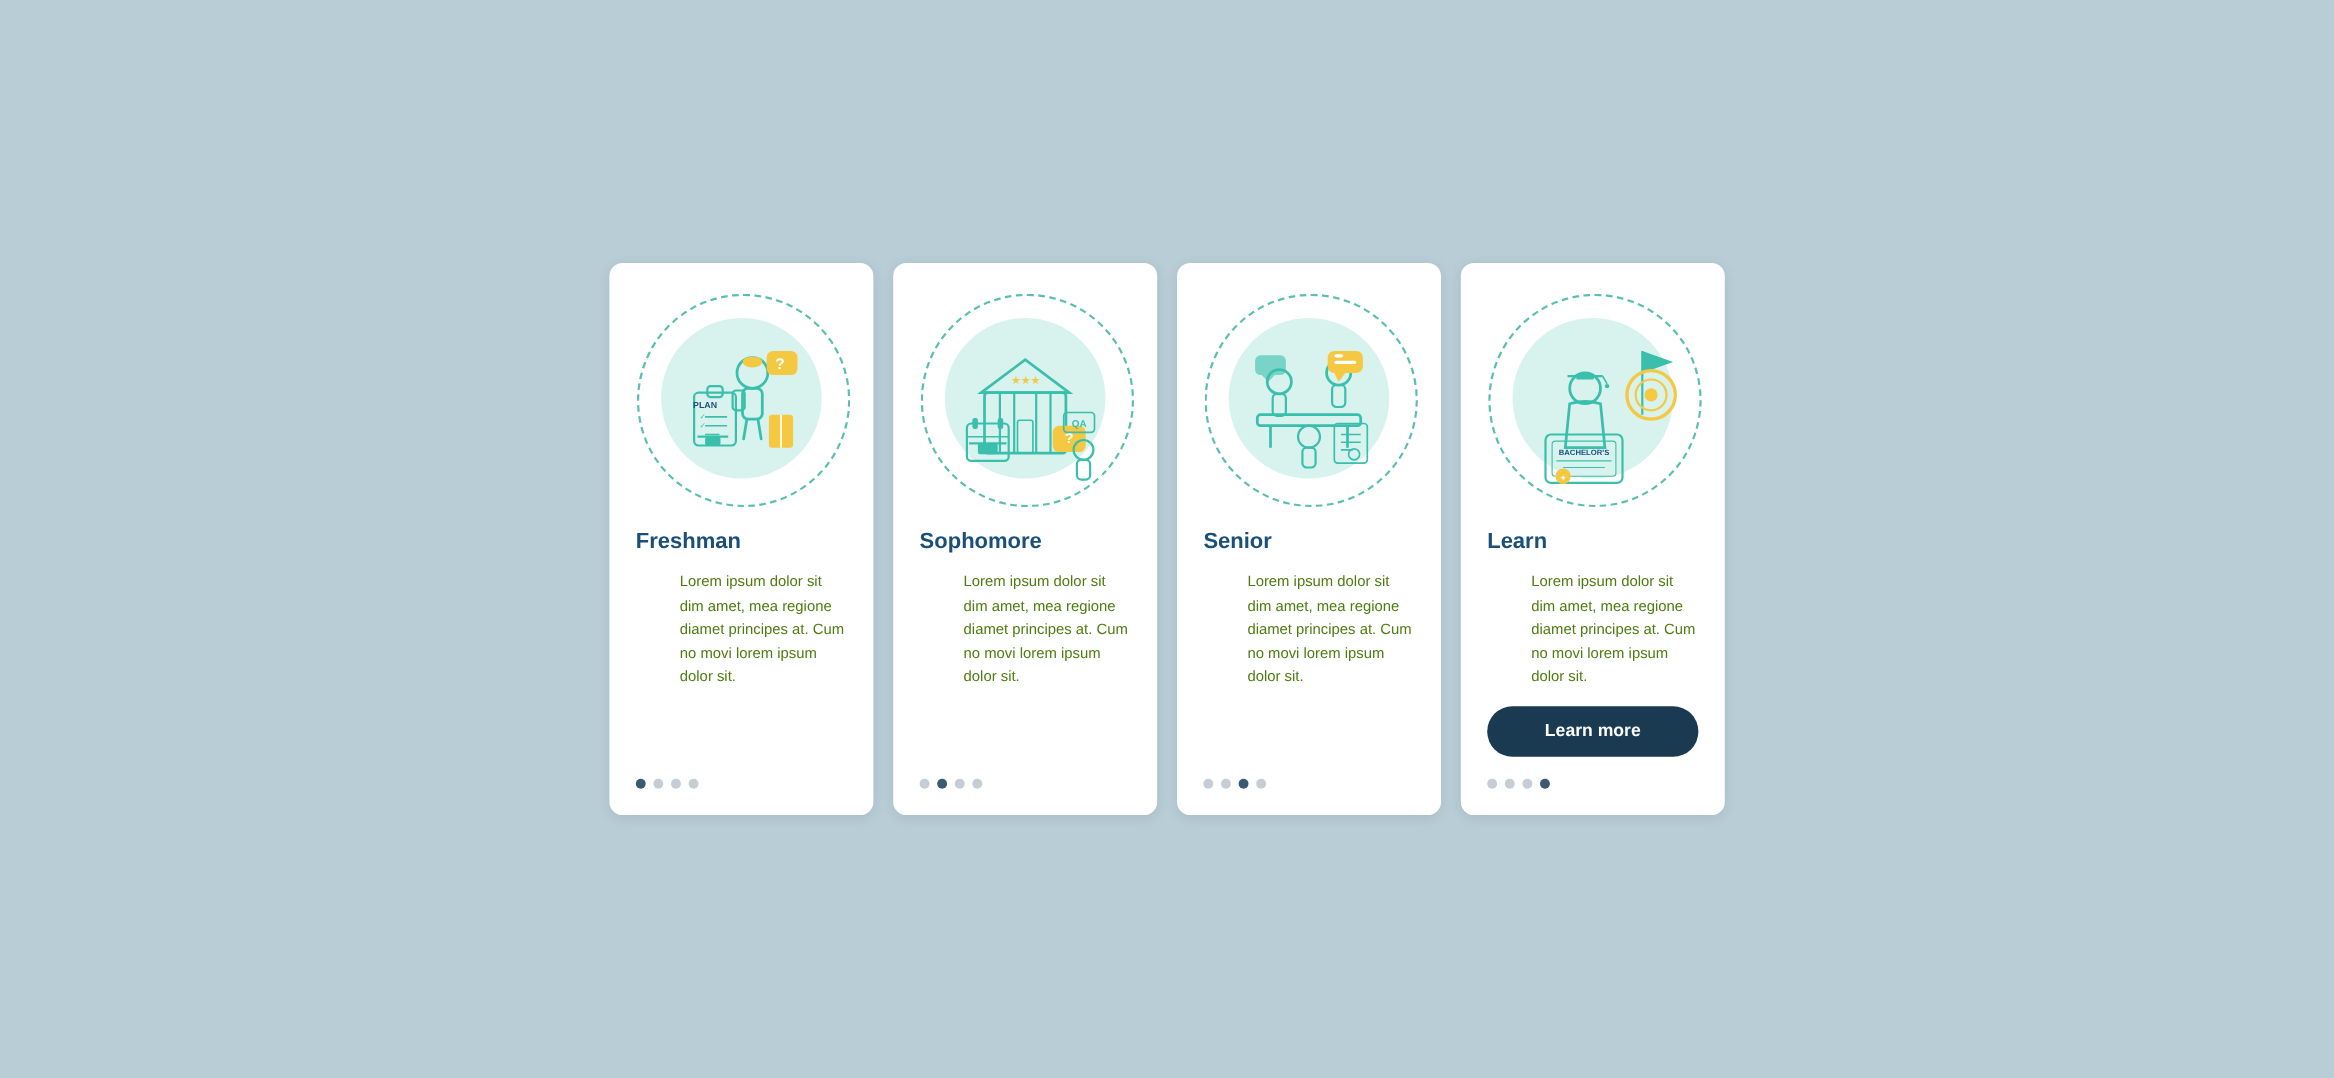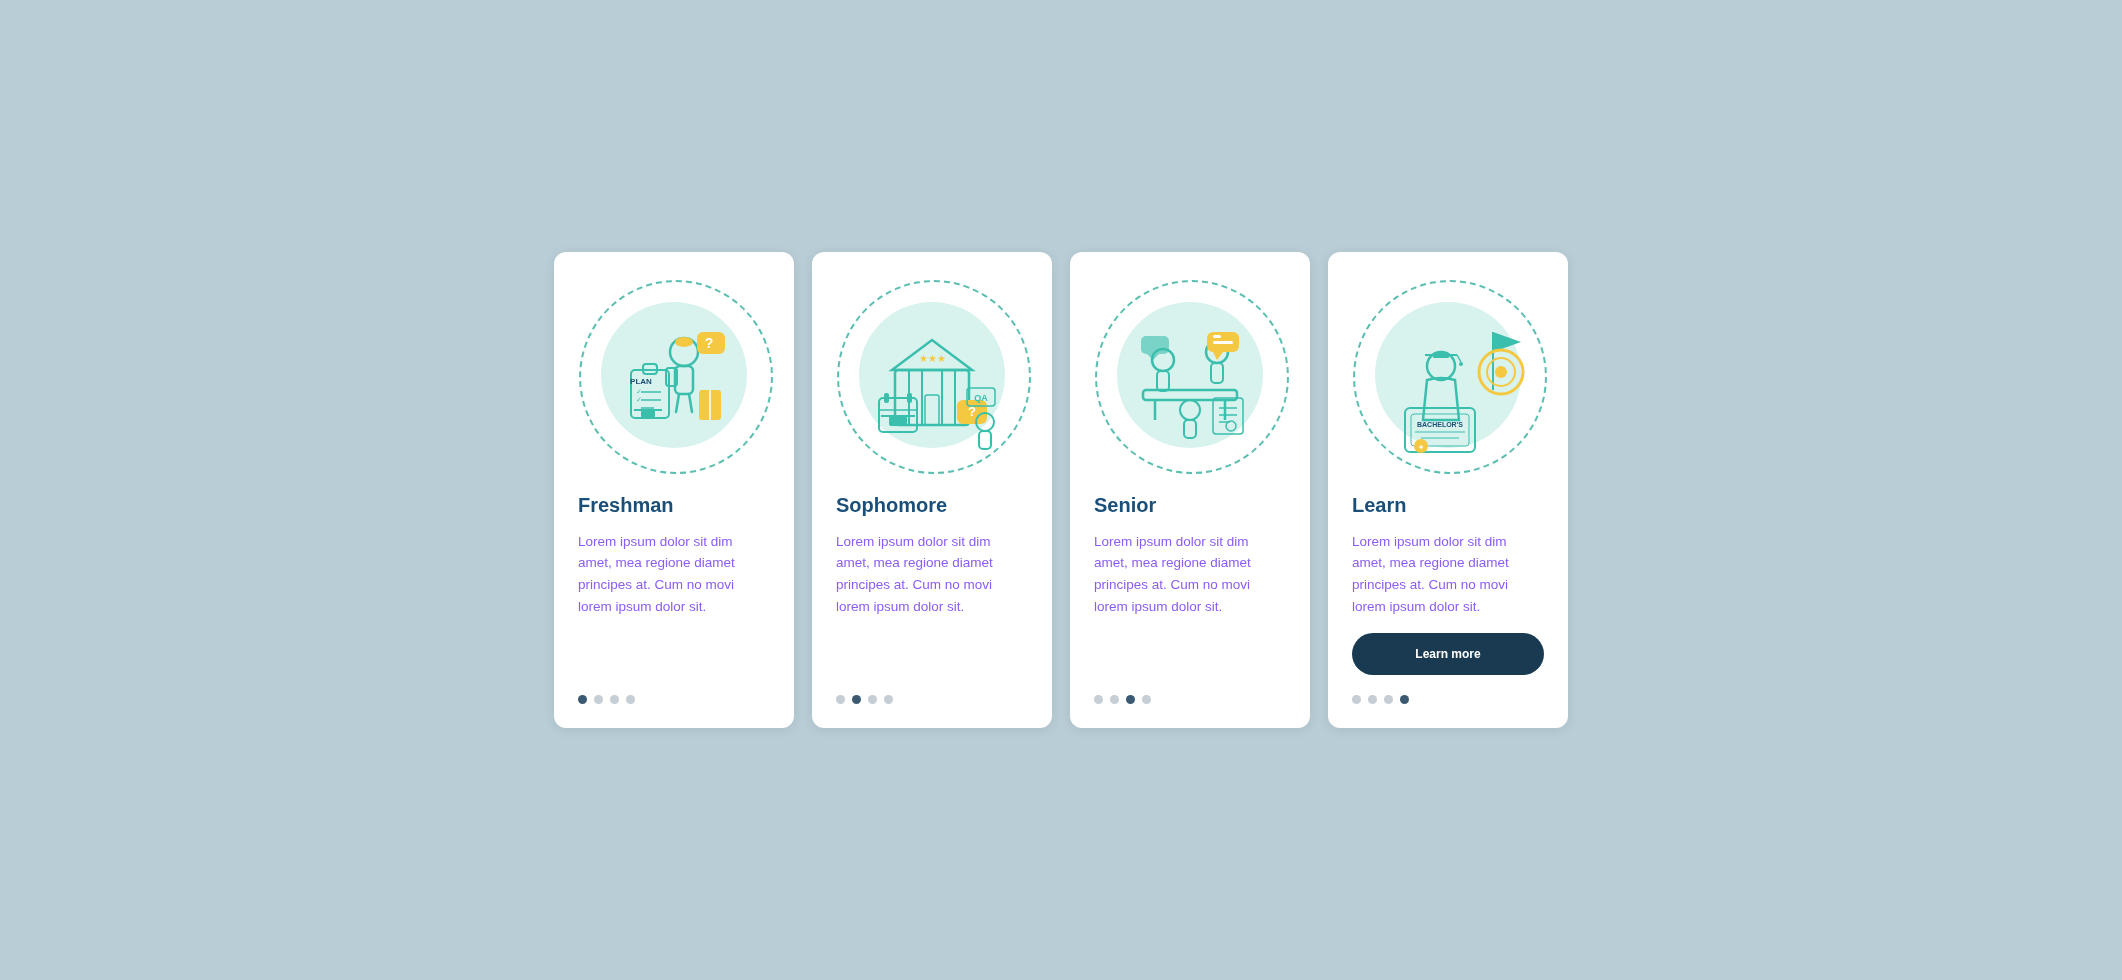--- a/index.html
+++ b/index.html
@@ -74,23 +74,24 @@
     .card-title {
       font-size: 20px;
       font-weight: 700;
       color: #1a4f7a;
       margin-bottom: 14px;
       text-align: center;
     }
 
     .card-body {
       font-size: 13.5px;
-      color: #8b5cf6;
+      color: #4d7c0f;
       line-height: 1.6;
       flex: 1;
+      margin-left: 40px;
     }
 
     .card-dots {
       display: flex;
       gap: 7px;
       margin-top: 20px;
       align-items: center;
     }
 
     .dot {
@@ -104,21 +105,21 @@
       background: #3b5a72;
     }
 
     .learn-more-btn {
       margin-top: 16px;
       background: #1a3a52;
       color: #fff;
       border: none;
       border-radius: 28px;
       padding: 14px 36px;
-      font-size: 12px;
+      font-size: 16px;
       font-weight: 600;
       cursor: pointer;
       width: 100%;
       text-align: center;
     }
   </style>
 </head>
 <body>
 
 <div class="cards-container">

